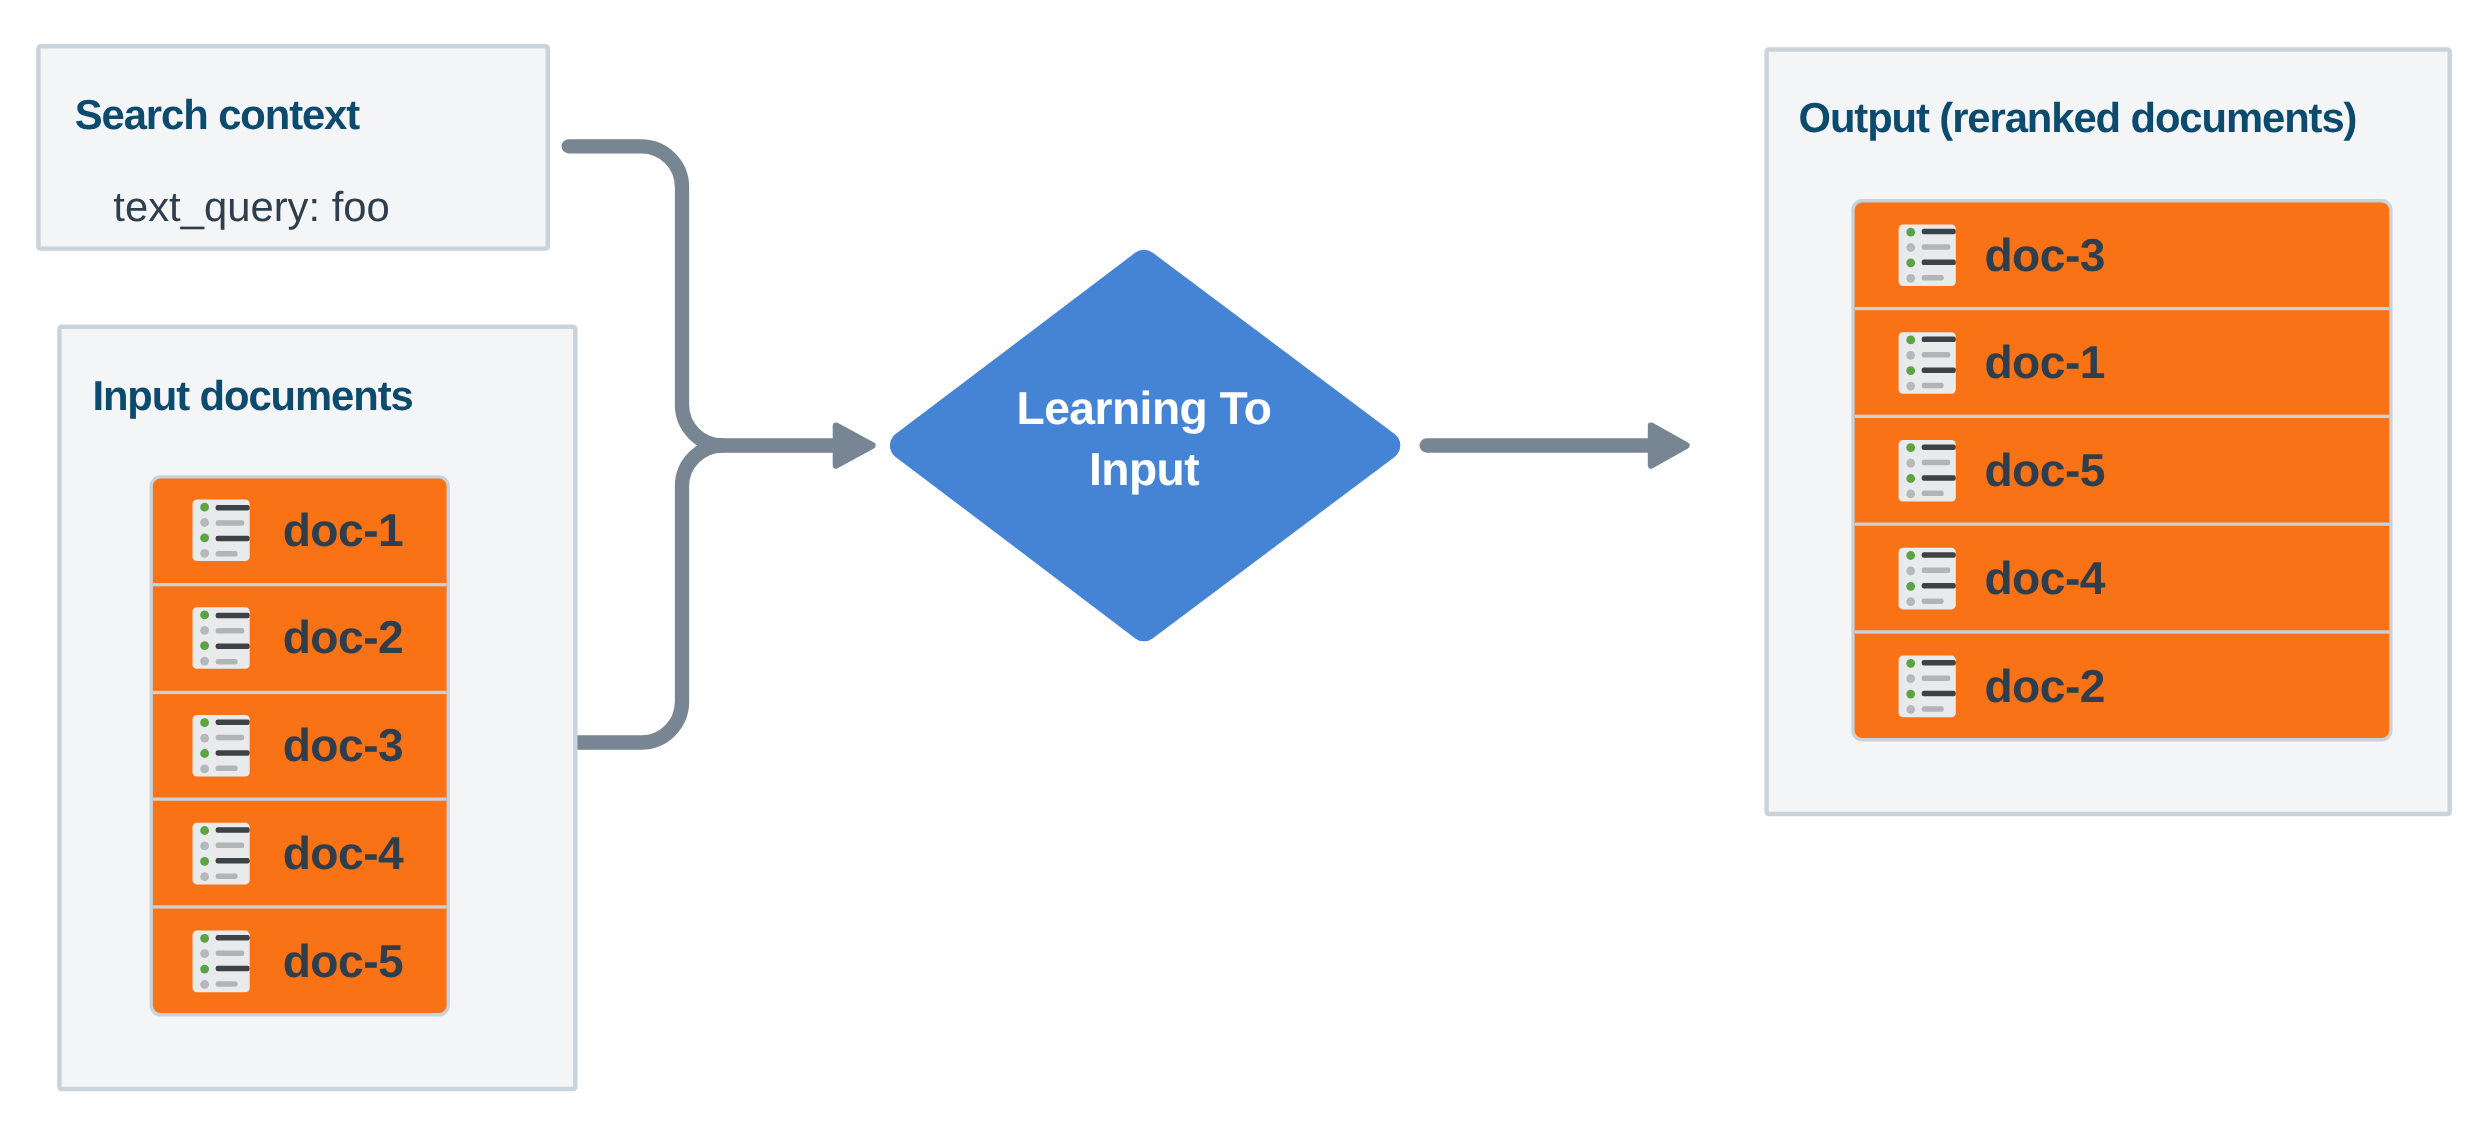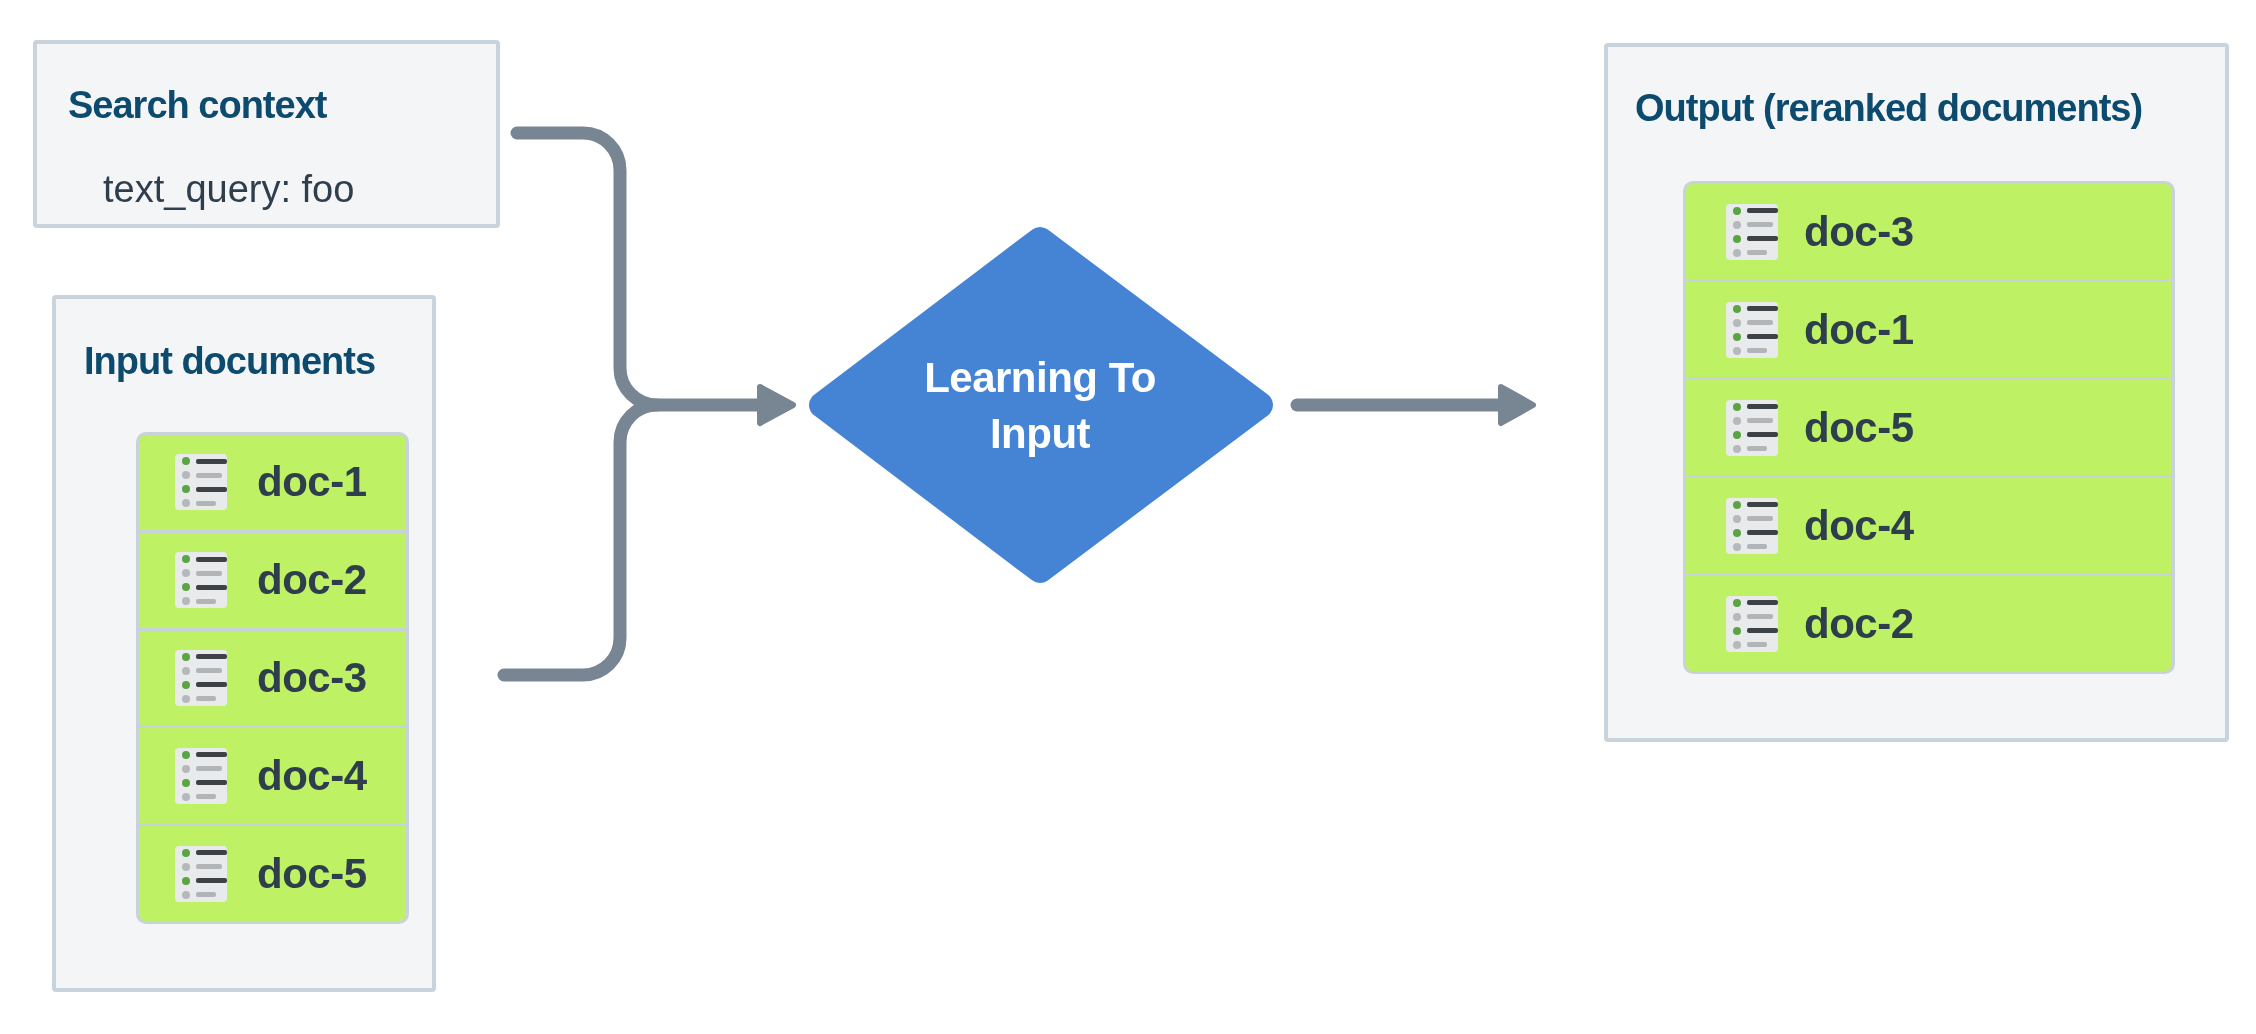--- a/index.html
+++ b/index.html
@@ -15,21 +15,21 @@
   .group-title{
     position:absolute;font-weight:700;font-size:38px;letter-spacing:-1px;
     white-space:nowrap;color:#0c4a6e;
   }
   .group-body{
     position:absolute;font-weight:400;font-size:38px;white-space:nowrap;color:#2f3e4c;margin-left:35px;
   }
   
   .doc-list{
     position:absolute;border:3px solid #c8d2da;border-radius:10px;box-sizing:border-box;
-    display:flex;flex-direction:column;overflow:hidden;background:#bef264;
+    display:flex;flex-direction:column;overflow:hidden;background:#f97316;
   }
   .doc-row{
     flex:1 1 0;display:flex;align-items:center;box-sizing:border-box;
   }
   .doc-row + .doc-row{border-top:3px solid #c8d2da;}
   .doc-label{
     font-weight:700;font-size:42px;letter-spacing:-0.5px;color:#2f3e4c;white-space:nowrap;
   }
   
   .doc-icon{
@@ -47,21 +47,21 @@
   .line-gray-short{background:#b2b5b8;width:20px;}
   
   .input-list{left:80px;top:133px;width:273px;height:492px;}
   .input-list .doc-row{padding-left:36px;gap:30px;}
   
   .output-list{left:75px;top:134px;width:492px;height:493px;}
   .output-list .doc-row{padding-left:40px;gap:26px;}
   
   .diamond-label{
     position:absolute;left:880px;top:343px;width:320px;height:126px;
-    display:flex;flex-direction:column;align-items:center;justify-content:center;
+    display:flex;flex-direction:column;align-items:center;
     color:#ffffff;font-weight:700;font-size:42px;line-height:56px;letter-spacing:-0.5px;
     z-index:3;white-space:nowrap;
   }
   .overlay-svg{position:absolute;left:0;top:0;z-index:1;}
   .layer{z-index:2;}
 </style>
 </head>
 <body>
 
 <div class="canvas">
@@ -83,21 +83,21 @@
   <div class="diamond-label">
     <div>Learning To</div>
     <div>Input</div>
   </div>
 
   <div class="group-box layer" style="left:33px;top:40px;width:467px;height:188px;">
     <div class="group-title" style="left:31px;top:40px;">Search context</div>
     <div class="group-body" style="left:31px;top:124px;">text_query: foo</div>
   </div>
 
-  <div class="group-box layer" style="left:52px;top:295px;width:384px;height:697px;">
+  <div class="group-box layer" style="left:52px;top:295px;width:473px;height:697px;">
     <div class="group-title" style="left:28px;top:41px;">Input documents</div>
 
     <div class="doc-list input-list">
       <div class="doc-row">
         <span class="doc-icon">
           <span class="ic-row">
               <span class="ic-dot dot-green"></span>
               <span class="ic-line line-dark"></span>
             </span>
           <span class="ic-row">

